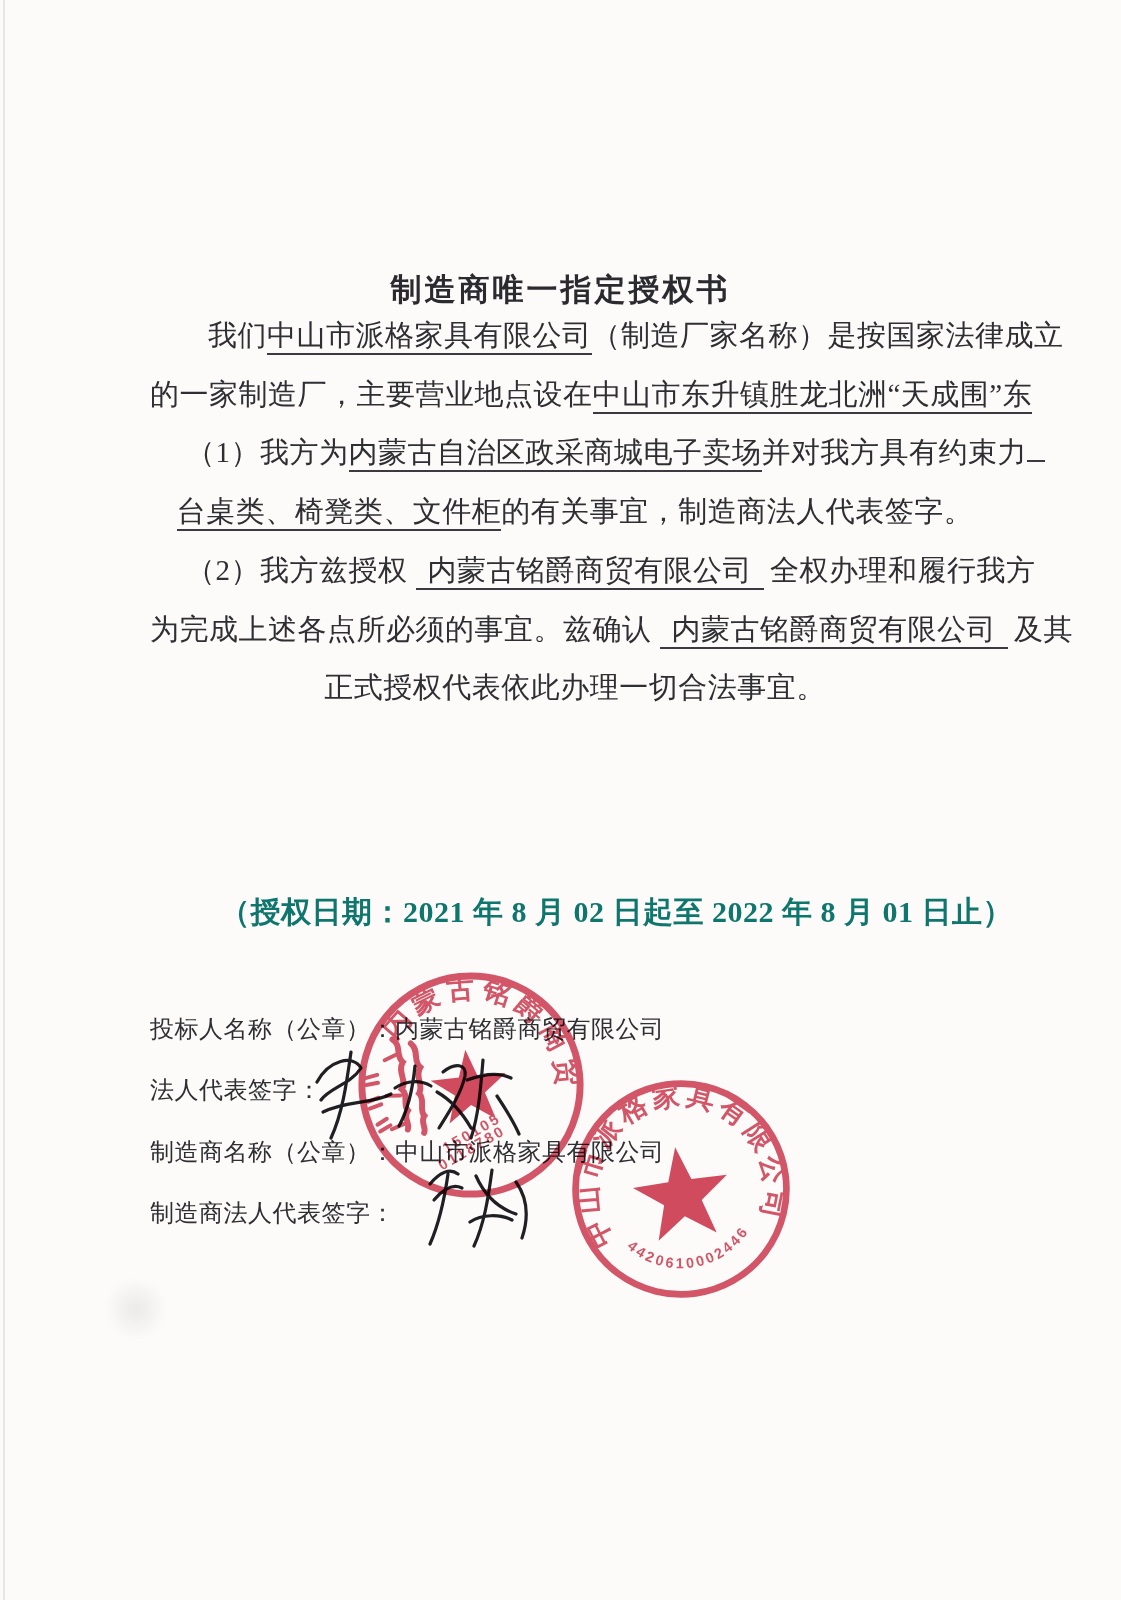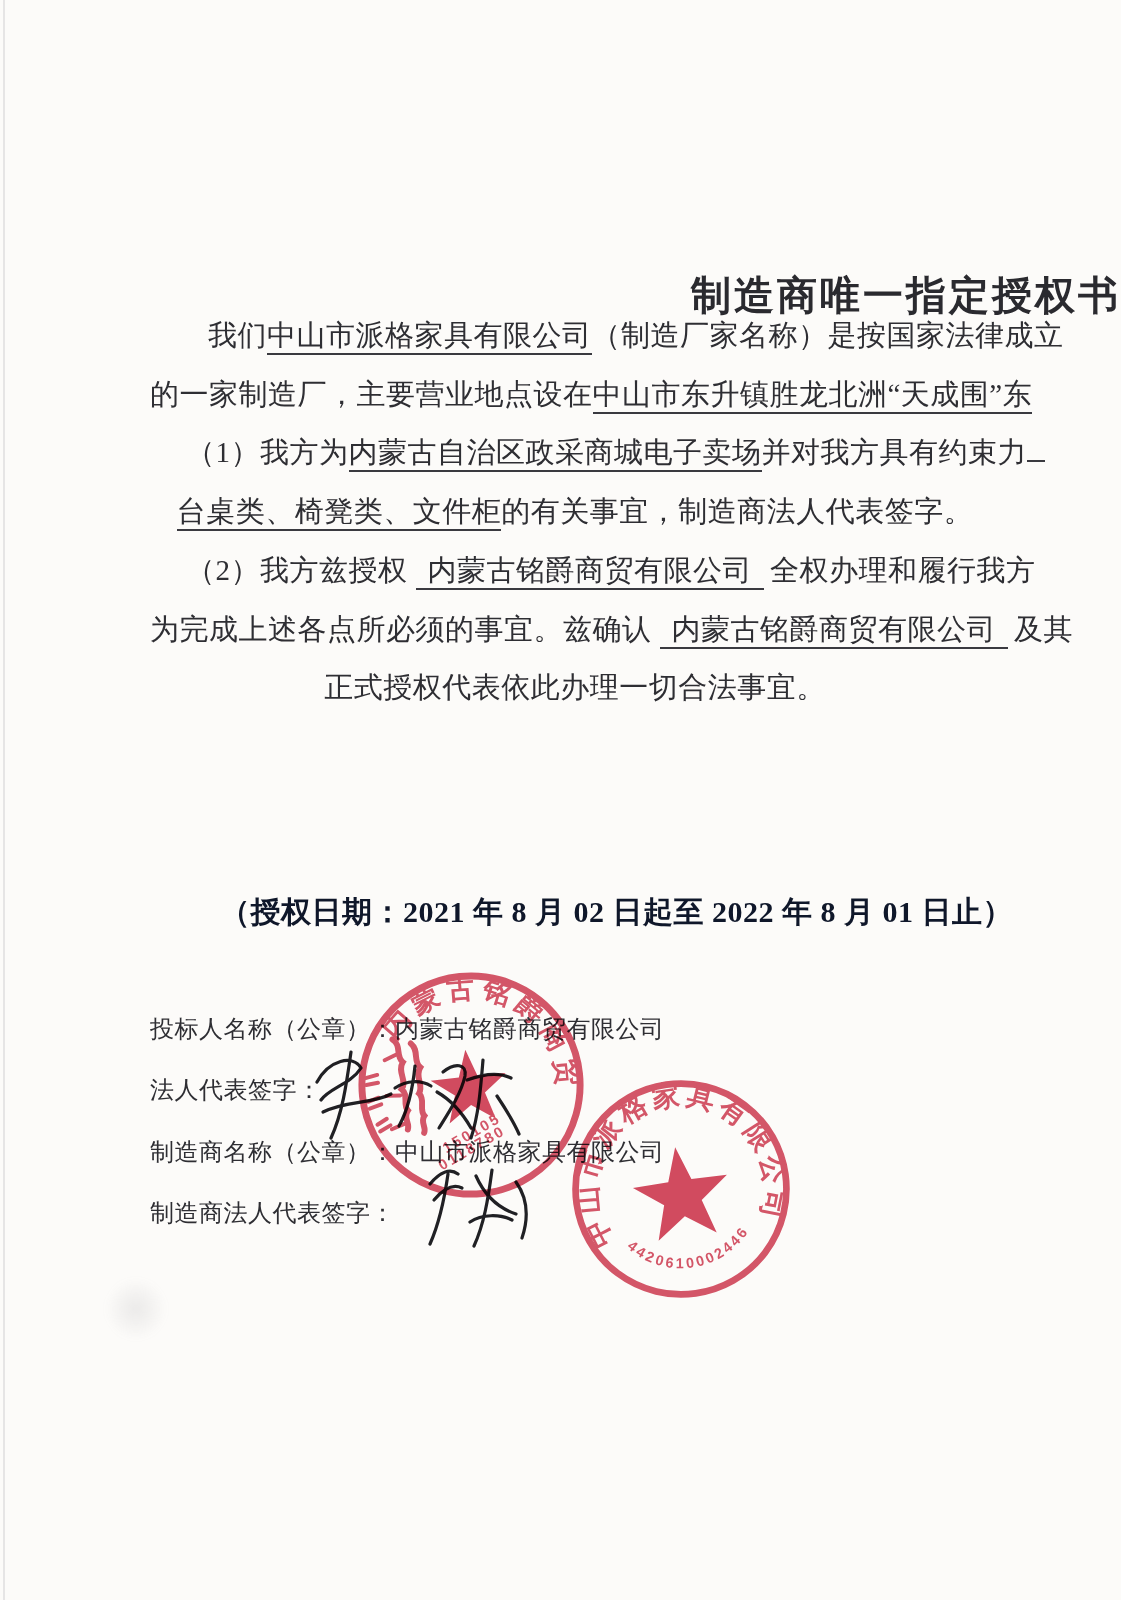--- a/index.html
+++ b/index.html
@@ -11,42 +11,42 @@
     overflow:hidden;
     font-family:"Liberation Serif","DejaVu Serif",serif;
     color:#2e2e33;
   }
   .scan-edge{
     position:absolute;left:3px;top:0;bottom:0;width:2px;
     background:#d3d3d6;opacity:.55;
   }
   .doc-title{
     position:absolute;top:243px;left:0;right:0;
-    text-align:right;
-    font-size:40px;line-height:52px;
+    text-align:center;
+    font-size:31px;line-height:52px;
     font-weight:bold;
     letter-spacing:3px;
     color:#2a2a2f;
   }
   .doc-body{
     position:absolute;top:306px;left:150px;width:850px;
     font-size:29px;line-height:58.7px;
     letter-spacing:.5px;
   }
   .line{white-space:nowrap;text-align:center;}
   .indent{text-indent:58px;}
   .indent-paren{text-indent:36px;}
   .u{border-bottom:2px solid #3a3a40;padding-bottom:2px;}
   .pad-r{padding-right:16px;}
   .pad-lr{padding-left:12px;padding-right:12px;margin-left:8px;margin-right:6px;}
   .blank-u{display:inline-block;width:18px;border-bottom:2px solid #3a3a40;height:1em;}
   .date-line{
     position:absolute;top:888px;left:220px;
     font-size:30px;line-height:48px;font-weight:bold;
-    letter-spacing:.5px;color:#0f172a;
+    letter-spacing:.5px;color:#0f766e;
     white-space:nowrap;
   }
   .sig-block{
     position:absolute;top:999px;left:150px;width:860px;
     font-size:24px;line-height:61.4px;
     letter-spacing:.5px;
   }
   .sig-line{white-space:nowrap;}
   .stamp{
     position:absolute;

